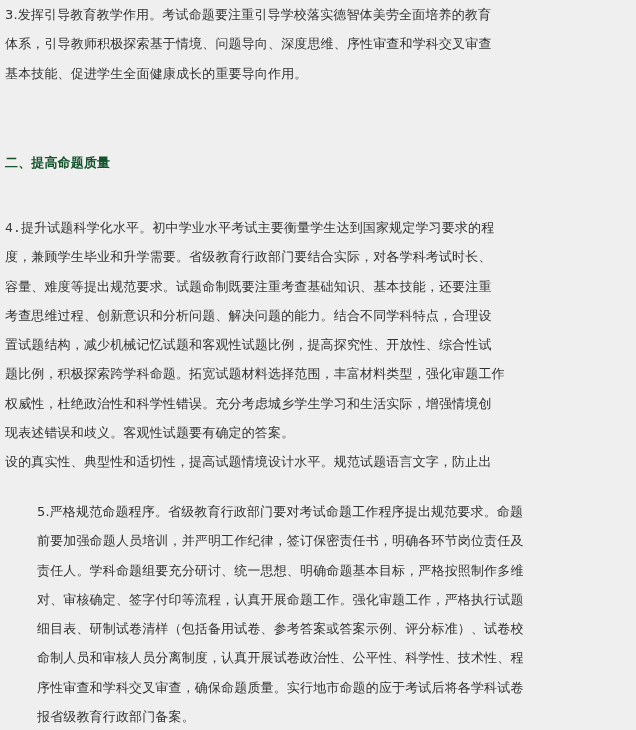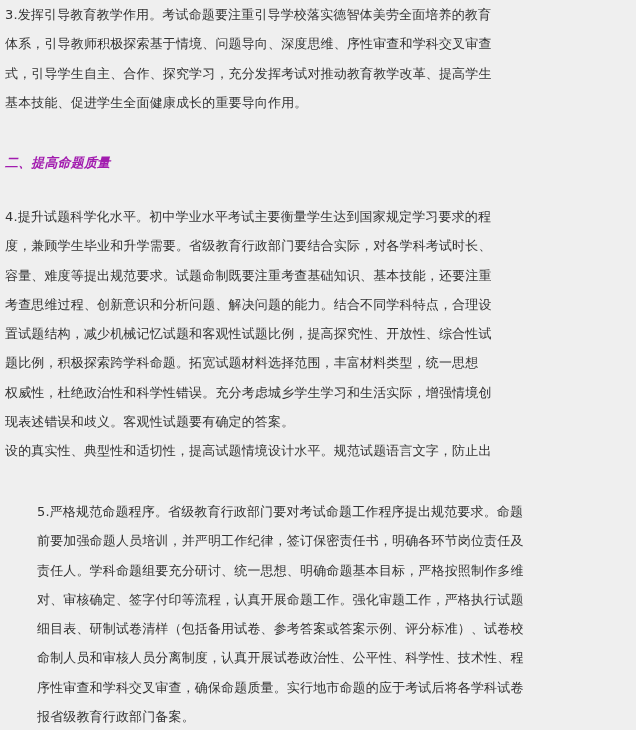--- a/index.html
+++ b/index.html
@@ -29,51 +29,49 @@
     .line {
       display: block;
       height: 29.3px;
       line-height: 29.3px;
       font-size: 13px;
       white-space: nowrap;
       letter-spacing: 0.15px;
     }
     .heading .line {
       font-weight: bold;
-      color: #a21caf;
-      font-style: italic;
+      color: #14532d;
     }
     #p1 { top: 0px; }
     #h2 { top: 148px; }
-    #p2 { top: 202px; }
+    #p2 { top: 214px; font-family: Liberation Mono, monospace; }
     #p3 { top: 497px; margin-left: 32px; }
   </style>
 </head>
 <body>
 
 <div class="doc">
 
   <div class="para" id="p1">
     <span class="line">3.发挥引导教育教学作用。考试命题要注重引导学校落实德智体美劳全面培养的教育</span>
     <span class="line">体系，引导教师积极探索基于情境、问题导向、深度思维、序性审查和学科交叉审查</span>
-    <span class="line">式，引导学生自主、合作、探究学习，充分发挥考试对推动教育教学改革、提高学生</span>
     <span class="line">基本技能、促进学生全面健康成长的重要导向作用。</span>
   </div>
 
   <div class="para heading" id="h2">
     <span class="line">二、提高命题质量</span>
   </div>
 
   <div class="para" id="p2">
     <span class="line">4.提升试题科学化水平。初中学业水平考试主要衡量学生达到国家规定学习要求的程</span>
     <span class="line">度，兼顾学生毕业和升学需要。省级教育行政部门要结合实际，对各学科考试时长、</span>
     <span class="line">容量、难度等提出规范要求。试题命制既要注重考查基础知识、基本技能，还要注重</span>
     <span class="line">考查思维过程、创新意识和分析问题、解决问题的能力。结合不同学科特点，合理设</span>
     <span class="line">置试题结构，减少机械记忆试题和客观性试题比例，提高探究性、开放性、综合性试</span>
-    <span class="line">题比例，积极探索跨学科命题。拓宽试题材料选择范围，丰富材料类型，统一思想</span>
+    <span class="line">题比例，积极探索跨学科命题。拓宽试题材料选择范围，丰富材料类型，强化审题工作</span>
     <span class="line">权威性，杜绝政治性和科学性错误。充分考虑城乡学生学习和生活实际，增强情境创</span>
     <span class="line">现表述错误和歧义。客观性试题要有确定的答案。</span>
     <span class="line">设的真实性、典型性和适切性，提高试题情境设计水平。规范试题语言文字，防止出</span>
   </div>
 
   <div class="para" id="p3">
     <span class="line">5.严格规范命题程序。省级教育行政部门要对考试命题工作程序提出规范要求。命题</span>
     <span class="line">前要加强命题人员培训，并严明工作纪律，签订保密责任书，明确各环节岗位责任及</span>
     <span class="line">责任人。学科命题组要充分研讨、统一思想、明确命题基本目标，严格按照制作多维</span>
     <span class="line">对、审核确定、签字付印等流程，认真开展命题工作。强化审题工作，严格执行试题</span>

